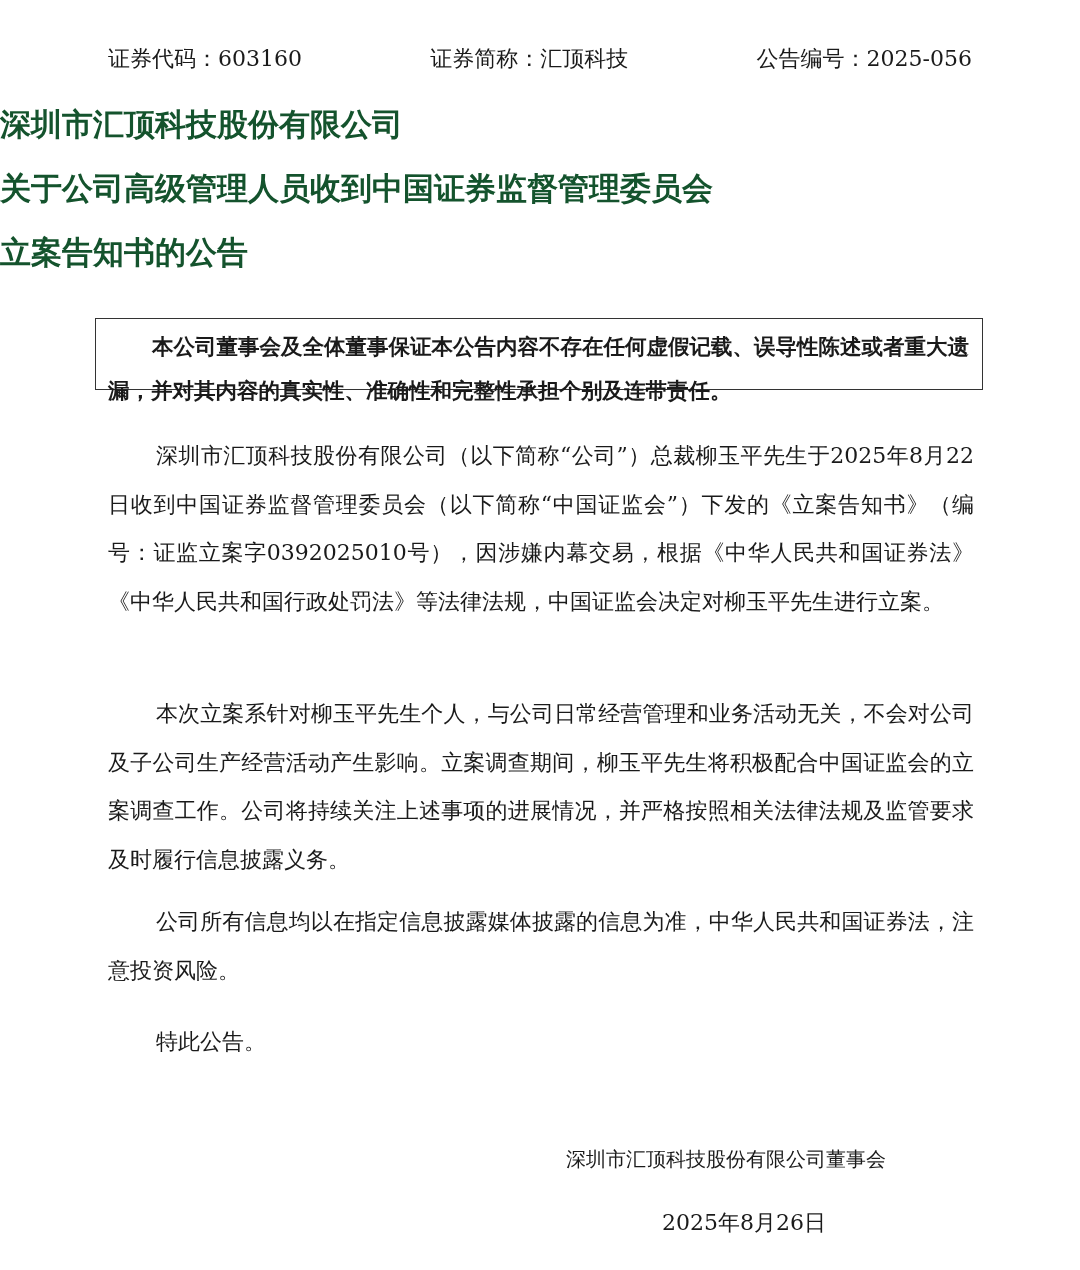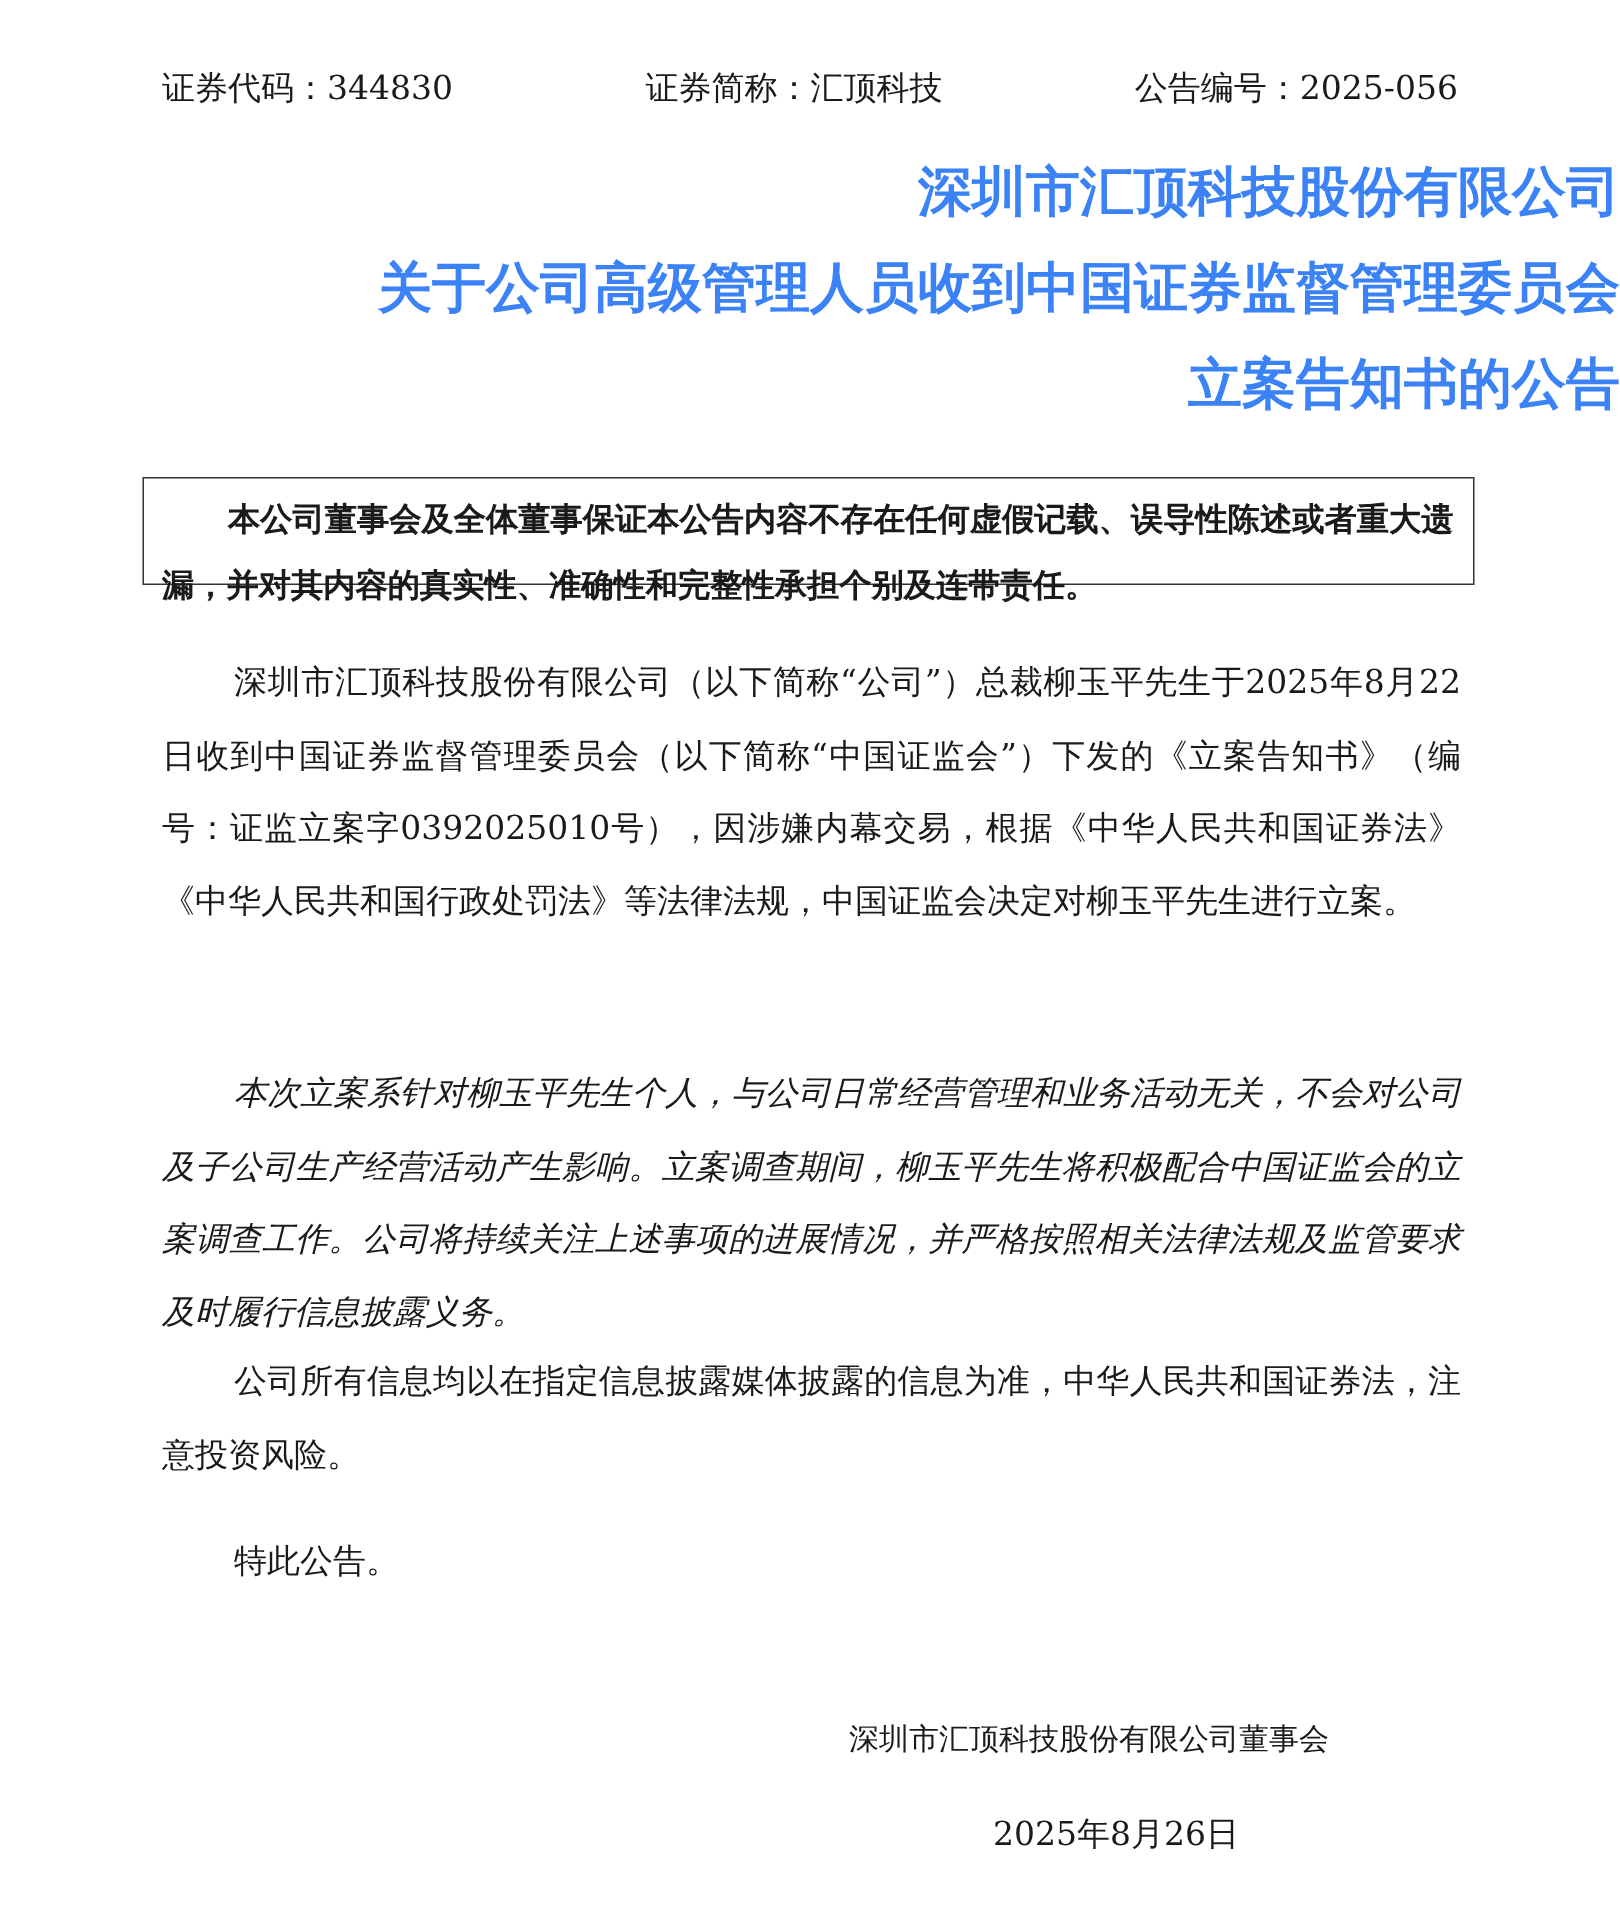--- a/index.html
+++ b/index.html
@@ -1,42 +1,42 @@
 <!DOCTYPE html>
 <html><head>
 <meta charset="utf-8">
 <style>
   html, body { margin: 0; padding: 0; background: #ffffff; }
   body { width: 1080px; height: 1270px; position: relative; overflow: hidden;
          font-family: "DejaVu Serif", "Liberation Serif", serif; color: #1a1a1a; }
   .header { position: absolute; top: 44px; left: 108px; right: 108px; height: 36px;
             display: flex; justify-content: space-between; font-size: 22px; }
-  .title { position: absolute; left: 0; right: 0; text-align: right; color: #3b82f6;
-           font-family: "DejaVu Sans", "Liberation Sans", sans-serif; font-weight: bold; font-size: 36px; }
+  .title { position: absolute; left: 0; right: 0; text-align: left; color: #14532d;
+           font-family: "DejaVu Sans", "Liberation Sans", sans-serif; font-weight: bold; font-size: 31px; }
   .t1 { top: 104px; }
   .t2 { top: 168px; }
   .t3 { top: 232px; }
   .box { position: absolute; top: 318px; left: 95px; width: 888px; height: 72px;
          border: 1.5px solid #333; box-sizing: border-box; padding: 6px 10px 0 12px;
          font-family: "DejaVu Sans", "Liberation Sans", sans-serif; font-weight: bold; font-size: 21.5px; line-height: 44px;
          text-indent: 44px; }
   .para { position: absolute; left: 108px; width: 866px; font-size: 22px; line-height: 48.5px;
           text-indent: 48px; text-align: justify; }
   .p1 { top: 432px; }
-  .p2 { top: 706px; font-style: italic; }
+  .p2 { top: 690px; }
   .p3 { top: 898px; }
   .p4 { top: 1018px; }
   .sign { position: absolute; top: 1146px; left: 566px; font-size: 20px; }
   .date { position: absolute; top: 1208px; left: 662px; font-size: 22px; }
 </style>
 </head>
 <body>
 
 <div class="header">
-  <span>证券代码：344830</span>
+  <span>证券代码：603160</span>
   <span>证券简称：汇顶科技</span>
   <span>公告编号：2025-056</span>
 </div>
 
 <div class="title t1">深圳市汇顶科技股份有限公司</div>
 <div class="title t2">关于公司高级管理人员收到中国证券监督管理委员会</div>
 <div class="title t3">立案告知书的公告</div>
 
 <div class="box">本公司董事会及全体董事保证本公告内容不存在任何虚假记载、误导性陈述或者重大遗漏，并对其内容的真实性、准确性和完整性承担个别及连带责任。</div>
 

